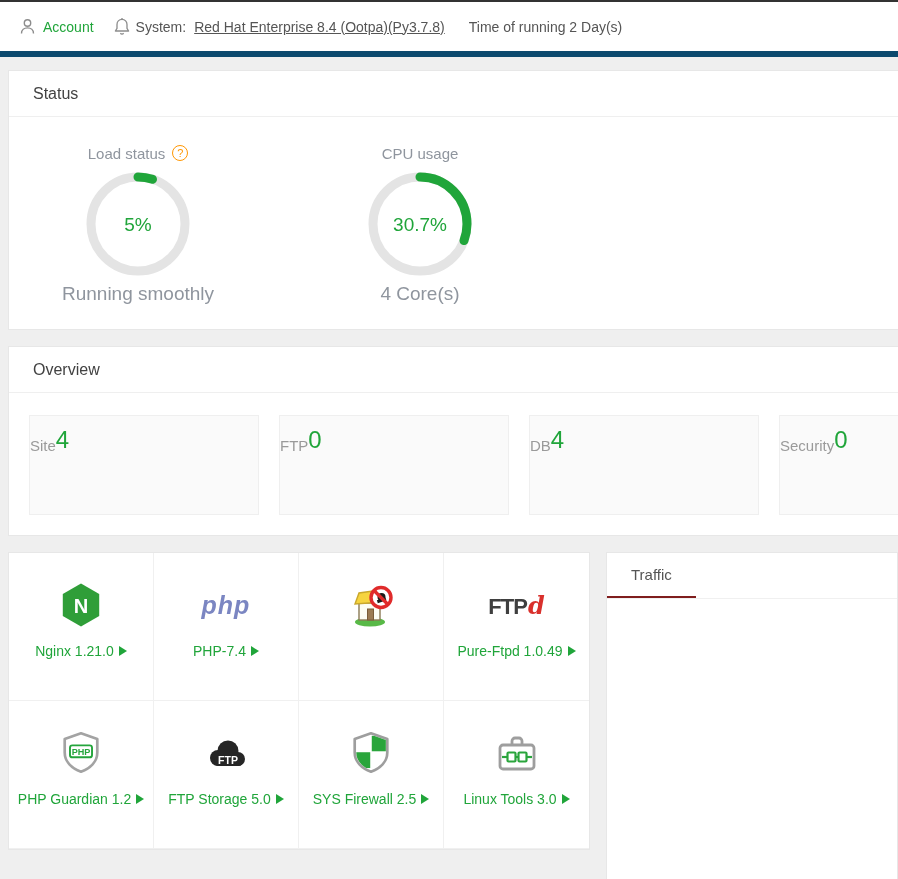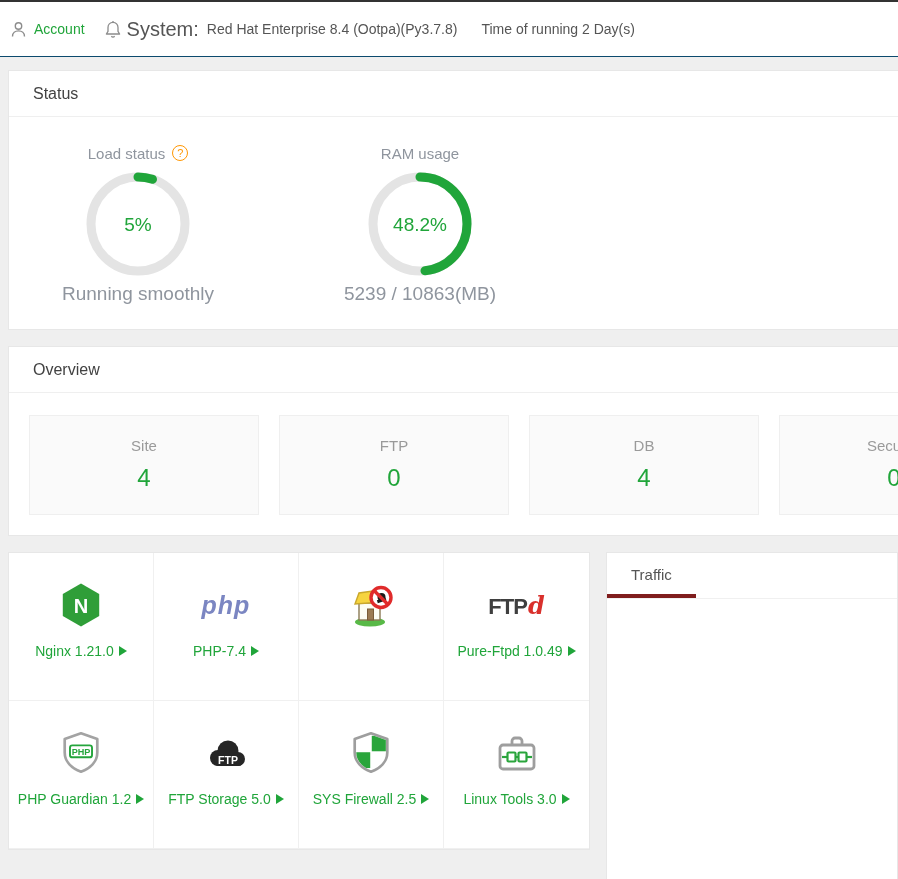--- a/index.html
+++ b/index.html
@@ -1,25 +1,25 @@
 <!DOCTYPE html>
 <html><head>
 <meta charset="utf-8">
 <style>
   * { margin:0; padding:0; box-sizing:border-box; }
   html,body { width:898px; height:879px; overflow:hidden; background:#efefef;
               font-family:"Liberation Sans","DejaVu Sans",sans-serif; }
   .topline { height:2px; background:#333; }
   
-  .topbar { height:55px; background:#fff; border-bottom:1px solid #0c4a6e;
-            display:flex; align-items:center; padding-left:10px; white-space:nowrap; }
+  .topbar { height:55px; background:#fff; border-bottom:6px solid #0c4a6e;
+            display:flex; align-items:center; padding-left:19px; white-space:nowrap; }
   .topbar .icon { display:inline-flex; align-items:center; }
   .account-link { color:#20a53a; font-size:14px; margin:0 20px 0 7px; text-decoration:none; cursor:pointer; }
-  .sys-label { color:#555; font-size:20px; margin:0 8px 0 6px; }
-  .sys-value { color:#555; font-size:14px; margin-right:24px; }
+  .sys-label { color:#555; font-size:14px; margin:0 8px 0 6px; }
+  .sys-value { color:#555; font-size:14px; margin-right:24px;text-decoration:underline; }
   .uptime    { color:#555; font-size:14px; }
   
   .panel { background:#fff; border:1px solid #e7e7e7; }
   .panel-title { height:46px; line-height:46px; padding-left:24px; font-size:16px;
                  color:#424242; border-bottom:1px solid #efefef; }
   .status-panel  { width:1690px; margin:13px 0 0 8px; }
   .overview-panel{ width:1690px; margin:16px 0 0 8px; }
   .bottom-row { display:flex; margin:16px 0 0 8px; align-items:flex-start; }
   
   .gauge-row { display:flex; margin-left:-12px; padding:28px 0 24px 0; }
@@ -27,21 +27,21 @@
   .gauge-label { font-size:15px; color:#8f959e; height:18px; display:flex; }
   .help-icon { display:inline-block; width:16px; height:16px; border:1px solid #ff9702;
                border-radius:50%; color:#ff9702; font-size:11px; line-height:14px;
                text-align:center; margin-left:7px; cursor:pointer; }
   .gauge-svg { margin:8px 0 6px 0; }
   .gauge-value { font-size:19px; fill:#20a53a; font-family:"Liberation Sans",sans-serif; }
   .gauge-sub { font-size:19px; color:#8f959e; }
   
   .cards-row { display:flex; gap:20px; padding:22px 20px 20px 20px; }
   .ov-card { width:230px; height:100px; background:#fafafa; border:1px solid #efefef;
-             display:flex; flex-direction:column; align-items:center; cursor:pointer; }
+             display:flex; flex-direction:row; align-items:flex-start; cursor:pointer; }
   .ov-card-label { font-size:15px; color:#9a9a9a; margin-top:21px; }
   .ov-card-count { font-size:24px; color:#20a53a; margin-top:10px; }
   
   .software-panel { width:838px; }
   .sw-grid { display:grid; grid-template-columns:repeat(4,1fr); }
   .sw-item { height:148px; border-right:1px solid #f0f0f0; border-bottom:1px solid #f0f0f0;
              display:flex; flex-direction:column; align-items:center; padding-top:28px; cursor:pointer; }
   .sw-item:nth-child(4n) { border-right:none; }
   .sw-icon { height:48px; display:flex; align-items:center; justify-content:center; }
   .sw-label { margin-top:14px; font-size:14px; color:#20a53a; display:flex; align-items:center; }
@@ -49,21 +49,21 @@
                    border-bottom:5.5px solid transparent; margin-left:5px; }
   .php-logo { font-size:25px; font-weight:bold; font-style:italic; color:#7b86c2; letter-spacing:1px; }
   .pureftpd-logo { display:flex; align-items:baseline; }
   .pureftpd-ftp { font-size:22px; font-weight:bold; color:#3f3f3f; letter-spacing:-1px; }
   .pureftpd-d { font-family:"DejaVu Serif",serif; font-style:italic; font-weight:bold;
                 font-size:24px; color:#d9302c; margin-left:1px; }
   
   .traffic-panel { width:420px; margin-left:16px; height:345px; }
   .tab-row { height:46px; border-bottom:1px solid #f0f0f0; display:flex; }
   .tab-active { padding:0 24px; line-height:44px; font-size:15px; color:#555;
-                border-bottom:4px solid #7f1d1d; cursor:pointer; }
+                border-bottom:2px solid #7f1d1d; cursor:pointer; }
 </style>
 </head>
 <body>
 
 <div class="topline"></div>
 
 <div class="topbar">
   <span class="icon">
     <svg width="17" height="17" viewBox="0 0 17 17">
       <circle cx="8.5" cy="5" r="3.2" fill="none" stroke="#8c8c8c" stroke-width="1.4"></circle>
@@ -93,32 +93,32 @@
         <span class="help-icon">?</span>
       </div>
       <svg class="gauge-svg" width="106" height="106" viewBox="0 0 106 106">
         <circle cx="53" cy="53" r="47" fill="none" stroke="#e4e4e4" stroke-width="9"></circle>
         <circle cx="53" cy="53" r="47" fill="none" stroke="#20a53a" stroke-width="9" stroke-linecap="round" transform="rotate(-90 53 53)" stroke-dasharray="14.77 295.31"></circle>
         <text class="gauge-value" x="53" y="60" text-anchor="middle">5%</text>
       </svg>
       <div class="gauge-sub">Running smoothly</div>
     </div>
 
-
     <div class="gauge-block">
       <div class="gauge-label">
-        <span>RAM usage</span>
+        <span>CPU usage</span>
       </div>
       <svg class="gauge-svg" width="106" height="106" viewBox="0 0 106 106">
         <circle cx="53" cy="53" r="47" fill="none" stroke="#e4e4e4" stroke-width="9"></circle>
-        <circle cx="53" cy="53" r="47" fill="none" stroke="#20a53a" stroke-width="9" stroke-linecap="round" transform="rotate(-90 53 53)" stroke-dasharray="142.34 295.31"></circle>
-        <text class="gauge-value" x="53" y="60" text-anchor="middle">48.2%</text>
+        <circle cx="53" cy="53" r="47" fill="none" stroke="#20a53a" stroke-width="9" stroke-linecap="round" transform="rotate(-90 53 53)" stroke-dasharray="90.66 295.31"></circle>
+        <text class="gauge-value" x="53" y="60" text-anchor="middle">30.7%</text>
       </svg>
-      <div class="gauge-sub">5239 / 10863(MB)</div>
-    </div>
+      <div class="gauge-sub">4 Core(s)</div>
+    </div>
+
 
   </div>
 </div>
 
 <div class="panel overview-panel">
   <div class="panel-title">Overview</div>
   <div class="cards-row">
     <div class="ov-card">
       <div class="ov-card-label">Site</div>
       <div class="ov-card-count">4</div>

